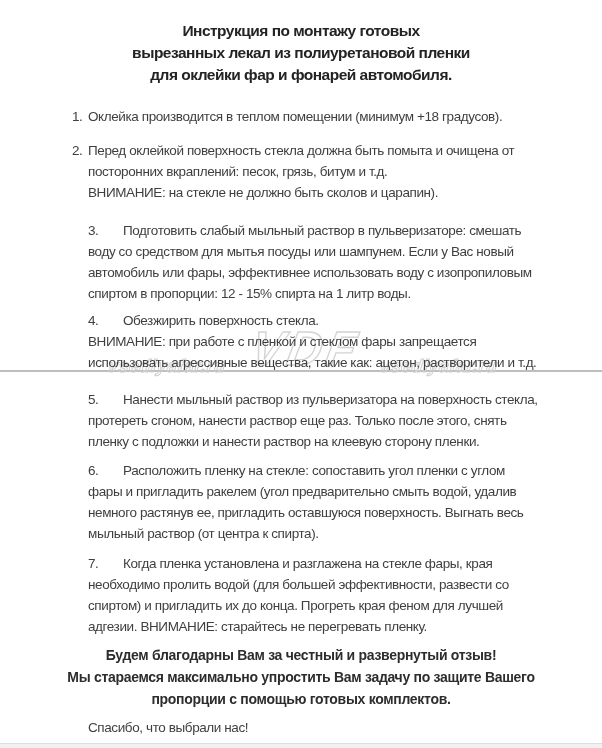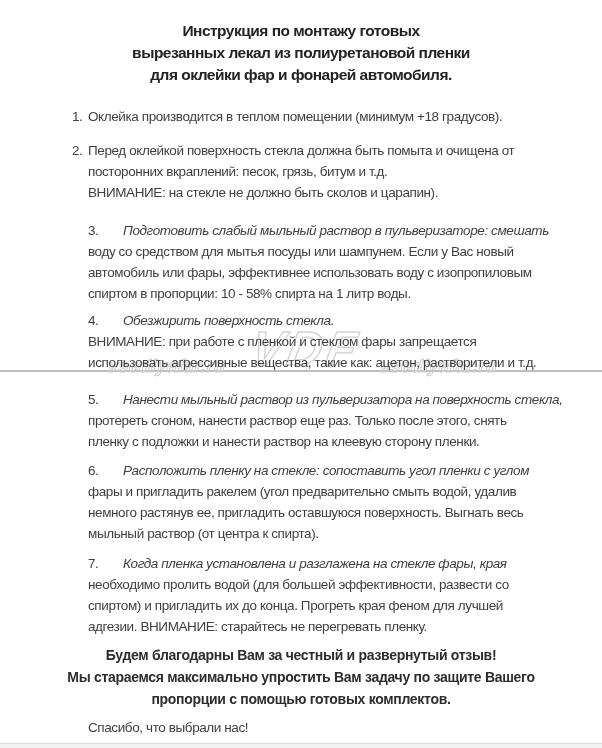--- a/index.html
+++ b/index.html
@@ -24,21 +24,21 @@
     letter-spacing:-0.5px;
     line-height:22px;
     color:#232323;
   }
   .title .line { white-space:nowrap; }
 
   .item { position:relative; margin-left:88px; width:465px; }
   .item .line { white-space:nowrap; }
   .item-hang .num { position:absolute; left:-16px; top:0; }
   .item-tab  .num { position:absolute; left:0; top:0; }
-  .item-tab  .line:first-of-type { text-indent:35px;font-style:italic; }
+  .item-tab  .line:first-of-type { text-indent:35px; }
 
   .i1 { margin-top:20px; }
   .i2 { margin-top:13px; }
   .i3 { margin-top:17px; }
   .i4 { margin-top:6px; }
   .i5 { margin-top:16px; }
   .i6 { margin-top:8px; }
   .i7 { margin-top:9px; }
 
   .closing {
@@ -118,21 +118,21 @@
         <div class="line">Перед оклейкой поверхность стекла должна быть помыта и очищена от</div>
         <div class="line">посторонних вкраплений: песок, грязь, битум и т.д.</div>
         <div class="line">ВНИМАНИЕ: на стекле не должно быть сколов и царапин).</div>
       </div>
 
     <div class="item item-tab i3">
         <span class="num">3.</span>
         <div class="line">Подготовить слабый мыльный раствор в пульверизаторе: смешать</div>
         <div class="line">воду со средством для мытья посуды или шампунем. Если у Вас новый</div>
         <div class="line">автомобиль или фары, эффективнее использовать воду с изопропиловым</div>
-        <div class="line">спиртом в пропорции: 10 - 58% спирта на 1 литр воды.</div>
+        <div class="line">спиртом в пропорции: 12 - 15% спирта на 1 литр воды.</div>
       </div>
 
     <div class="item item-tab i4">
         <span class="num">4.</span>
         <div class="line">Обезжирить поверхность стекла.</div>
         <div class="line">ВНИМАНИЕ: при работе с пленкой и стеклом фары запрещается</div>
         <div class="line">использовать агрессивные вещества, такие как: ацетон, растворители и т.д.</div>
       </div>
 
     <div class="item item-tab i5">

